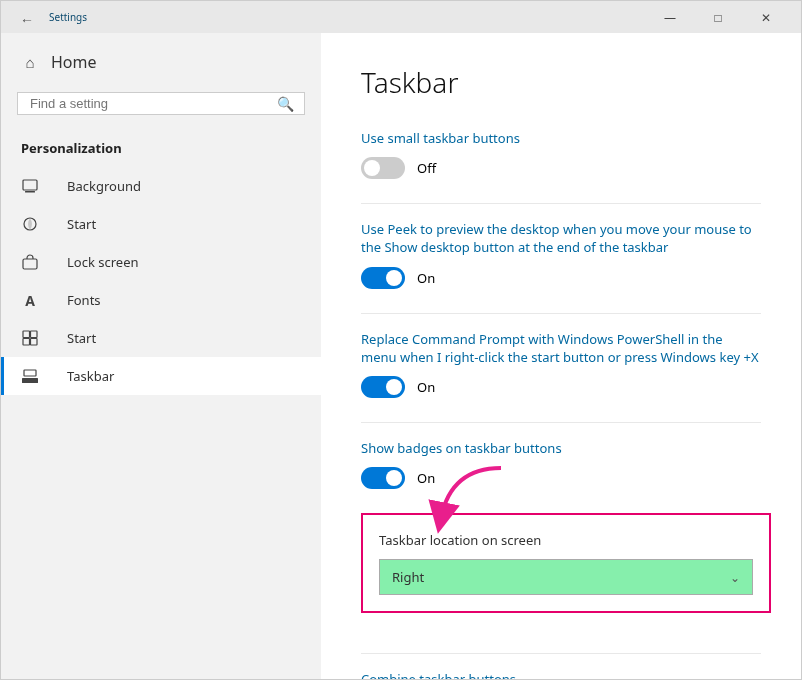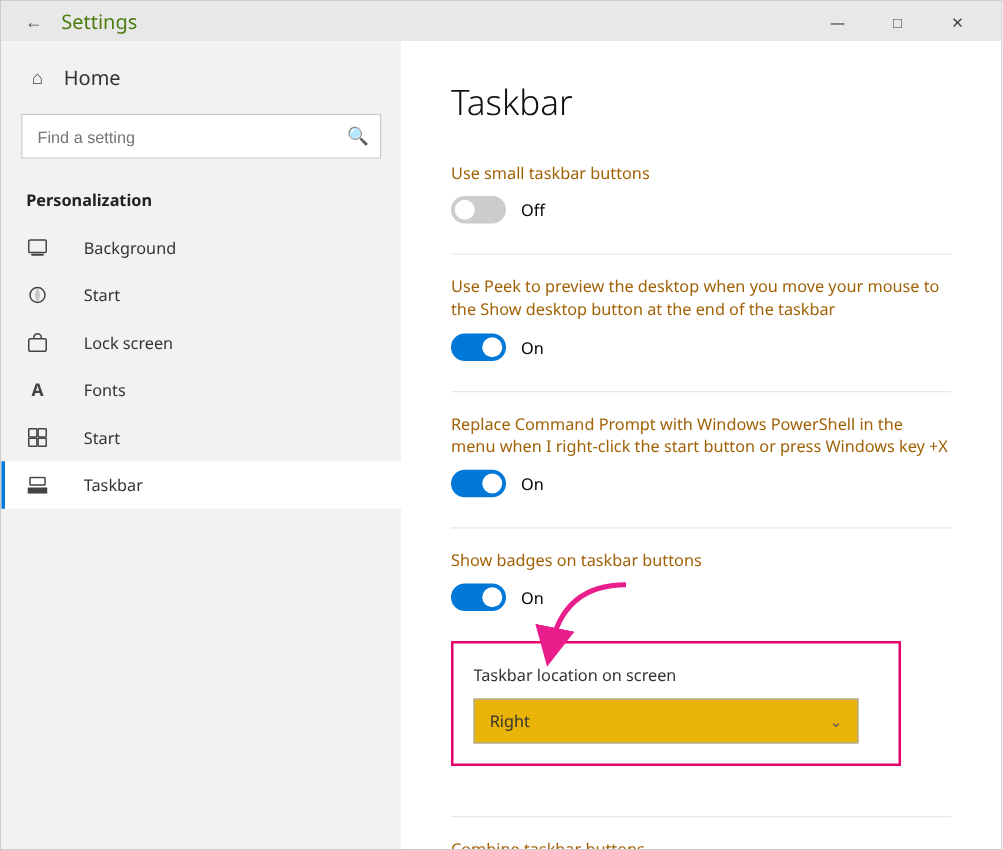--- a/index.html
+++ b/index.html
@@ -31,22 +31,22 @@
       width: 28px;
       height: 28px;
       display: flex;
       align-items: center;
       justify-content: center;
       cursor: pointer;
       color: #555;
       font-size: 14px;
     }
     .titlebar-title {
-      font-size: 16px;
-      color: #4d7c0f;
+      font-size: 10px;
+      color: #0c4a6e;
       margin-left: 8px;
       flex: 1;
     }
     .titlebar-controls {
       display: flex;
       gap: 2px;
     }
     .titlebar-btn {
       width: 46px;
       height: 32px;
@@ -78,21 +78,21 @@
       cursor: pointer;
       gap: 12px;
       color: #333;
     }
     .sidebar-search {
       margin: 8px 16px 16px;
       position: relative;
     }
     .sidebar-search input {
       width: 100%;
-      height: 36px;
+      height: 23px;
       border: 1px solid #ccc;
       background: #fff;
       padding: 0 36px 0 12px;
       font-size: 13px;
       outline: none;
     }
     .sidebar-search-icon {
       position: absolute;
       right: 10px;
       top: 50%;
@@ -141,21 +141,21 @@
       font-size: 28px;
       font-weight: 300;
       color: #111;
       margin-bottom: 28px;
     }
     .setting-group {
       margin-bottom: 24px;
     }
     .setting-label {
       font-size: 13px;
-      color: #a16207;
+      color: #0369a1;
       margin-bottom: 10px;
       line-height: 1.4;
       max-width: 440px;
     }
     
     .toggle-row {
       display: flex;
       align-items: center;
       gap: 12px;
     }
@@ -199,24 +199,24 @@
       margin-bottom: 24px;
       display: inline-block;
       min-width: 360px;
     }
     .highlight-label {
       font-size: 13px;
       color: #333;
       margin-bottom: 10px;
     }
     .dropdown {
-      width: 308px;
+      width: 374px;
       height: 36px;
       border: 1px solid #aaa;
-      background: #eab308;
+      background: #86efac;
       display: flex;
       align-items: center;
       justify-content: space-between;
       padding: 0 12px;
       cursor: pointer;
       font-size: 13px;
       color: #333;
     }
     .dropdown-chevron {
       font-size: 12px;

